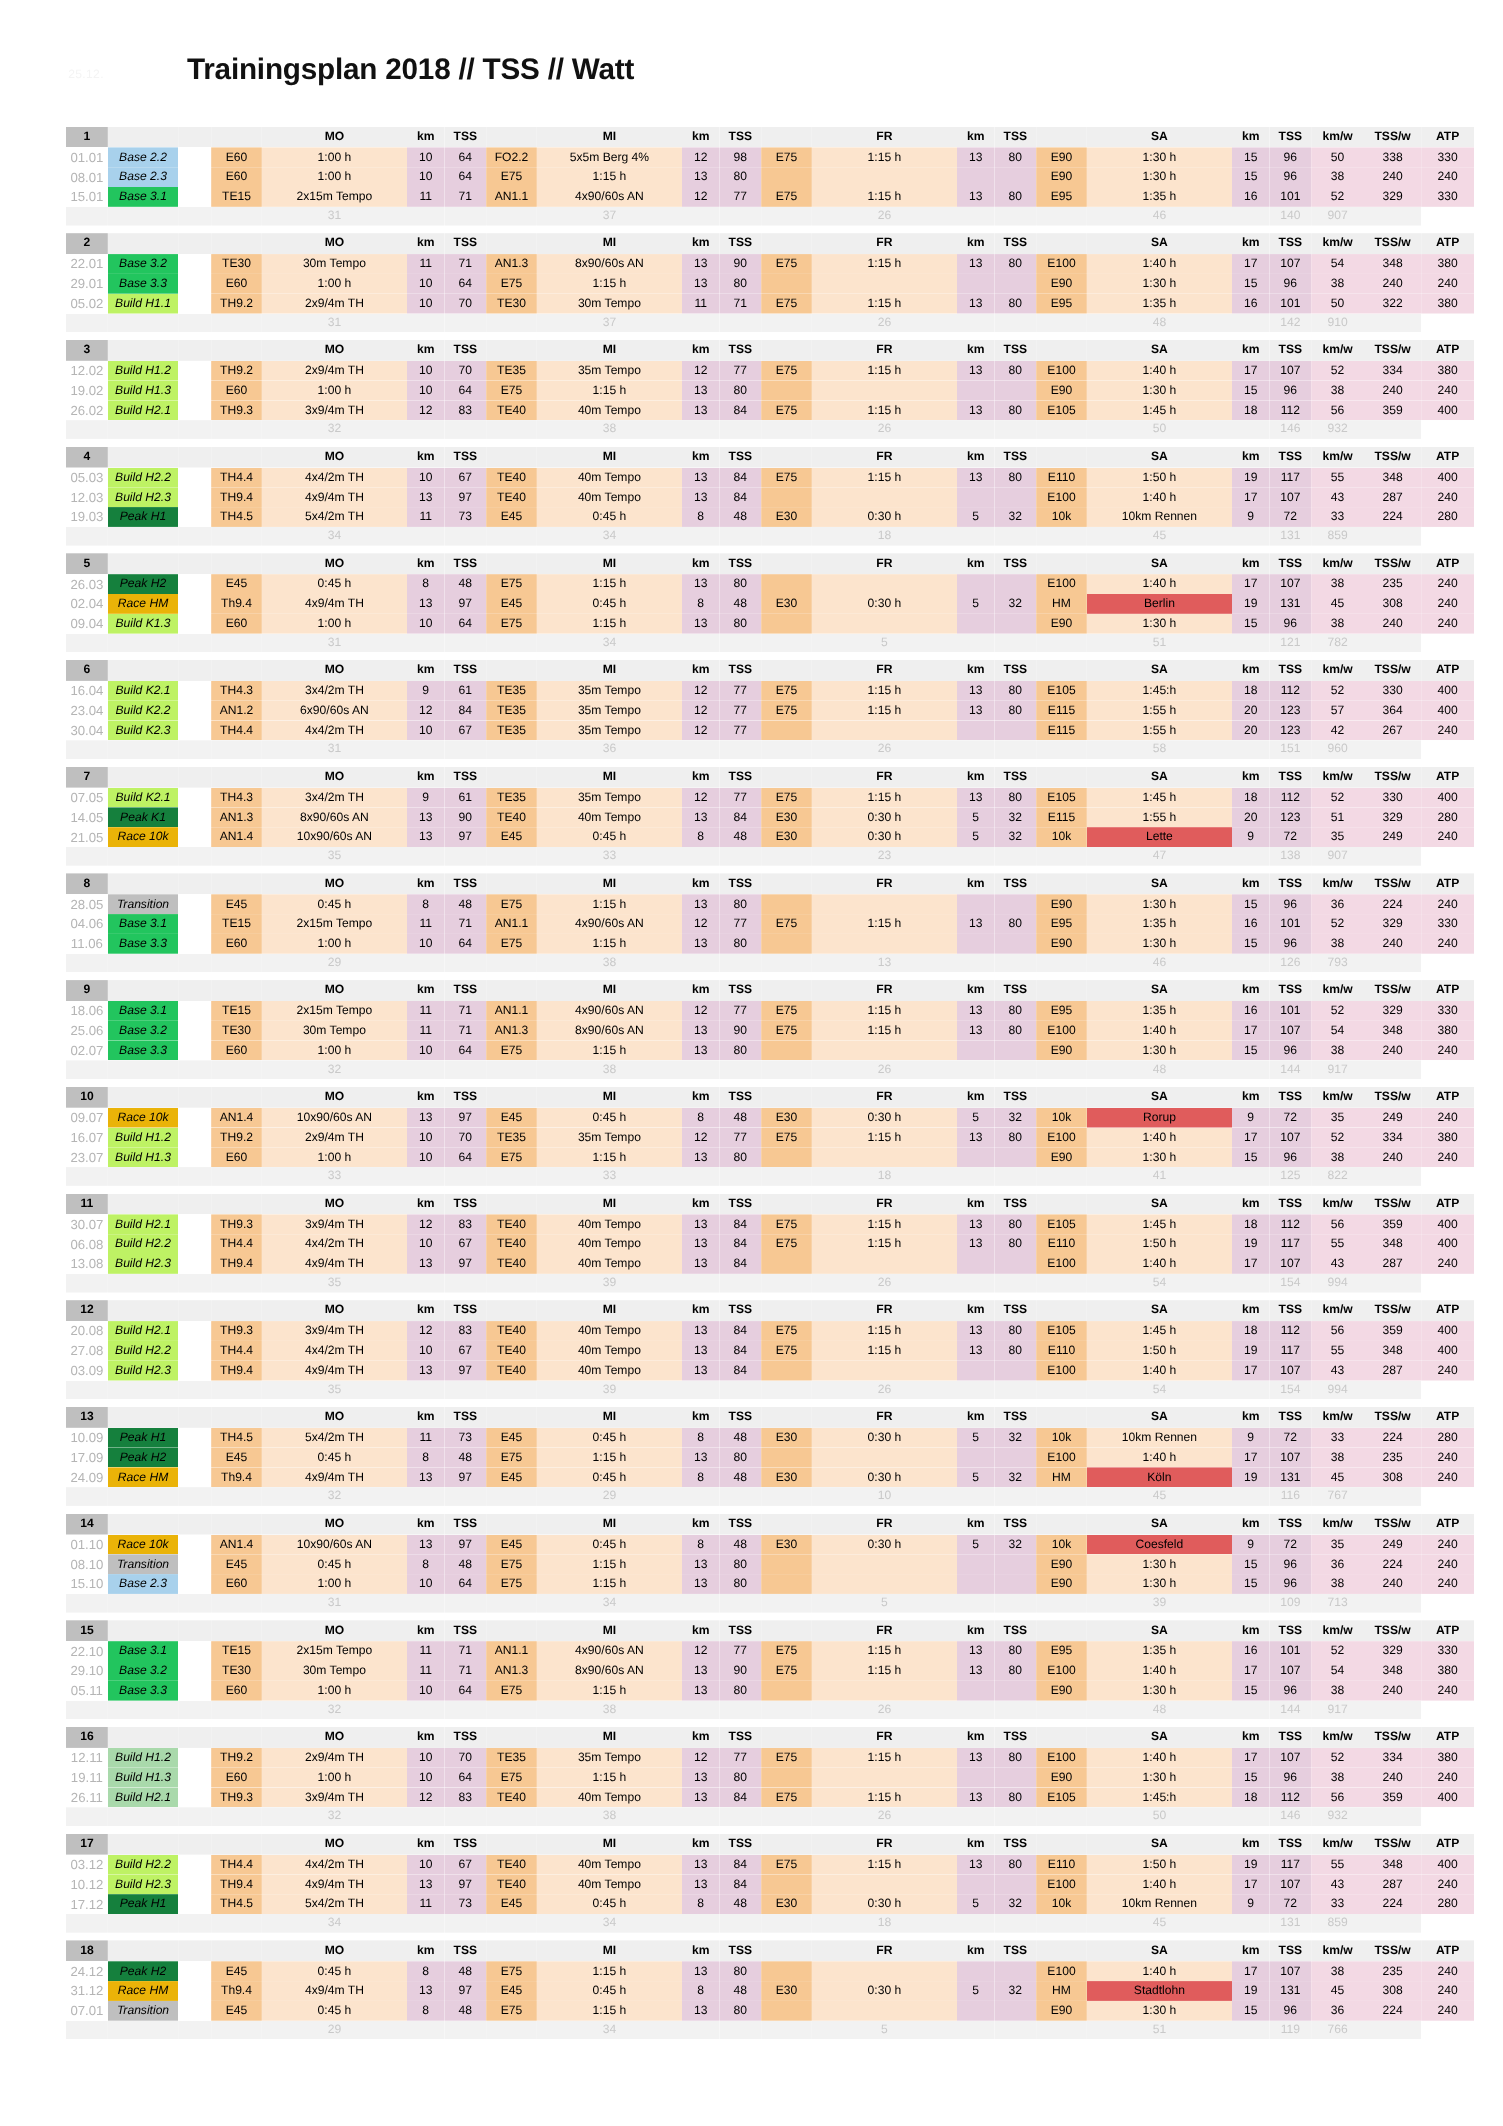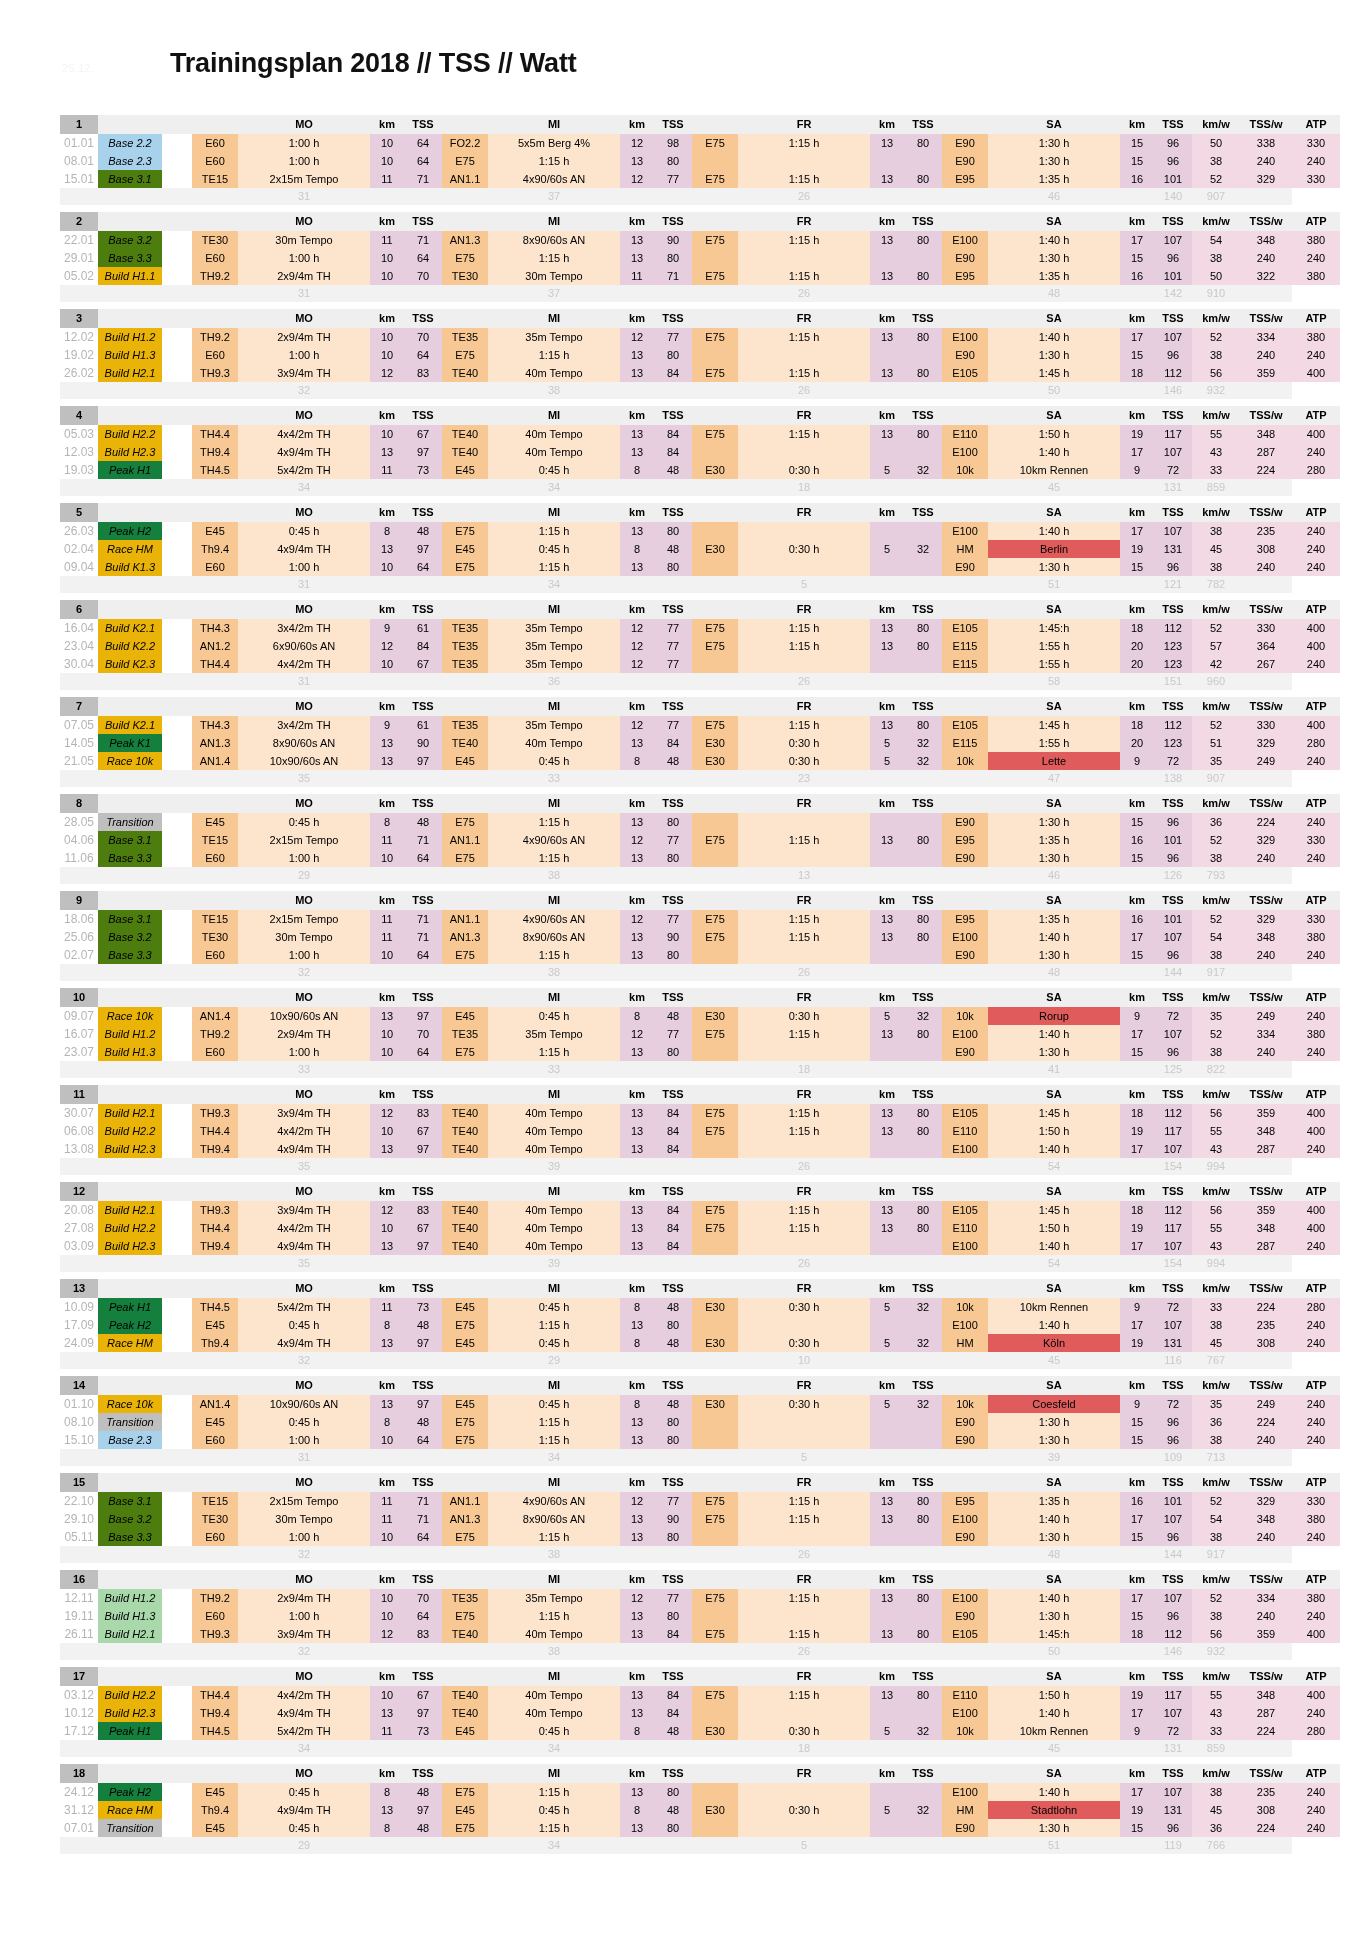--- a/index.html
+++ b/index.html
@@ -79,23 +79,23 @@
   td.code { background: #f7c893; }
   td.desc { background: #fce4cd; }
   td.km   { background: #e6cede; }
   td.tss  { background: #e6cede; }
   td.kmw  { background: #f3d9e4; }
   td.tssw { background: #f3d9e4; font-weight: bold; margin-top: 32px; }
   td.atp  { background: #f3d9e4; font-weight: bold; }
   td.race-desc { background: #e05c5c; font-weight: bold; color:#000; }
 
   
-  .ph-base      { background: #4d7c0f; margin-top: 36px; }
+  .ph-base      { background: #22c55e; margin-top: 36px; }
   .ph-base-lt   { background: #a8d1ec; }
-  .ph-build     { background: #eab308; }
+  .ph-build     { background: #bef264; }
   .ph-build-lt  { background: #a9d9ab; }
   .ph-peak      { background: #15803d; margin-top: 19px; }
   .ph-race      { background: #eab308; }
   .ph-trans     { background: #bfbfbf; }
 
   
   tr.totals td { background: #f2f2f2; color: #c9c9c9; height: 17px; line-height:17px; }
   tr.totals td.t-blank { background: #f2f2f2; }
   tr.spacer td { background: #ffffff; height: 7px; line-height:7px; }
 </style>

